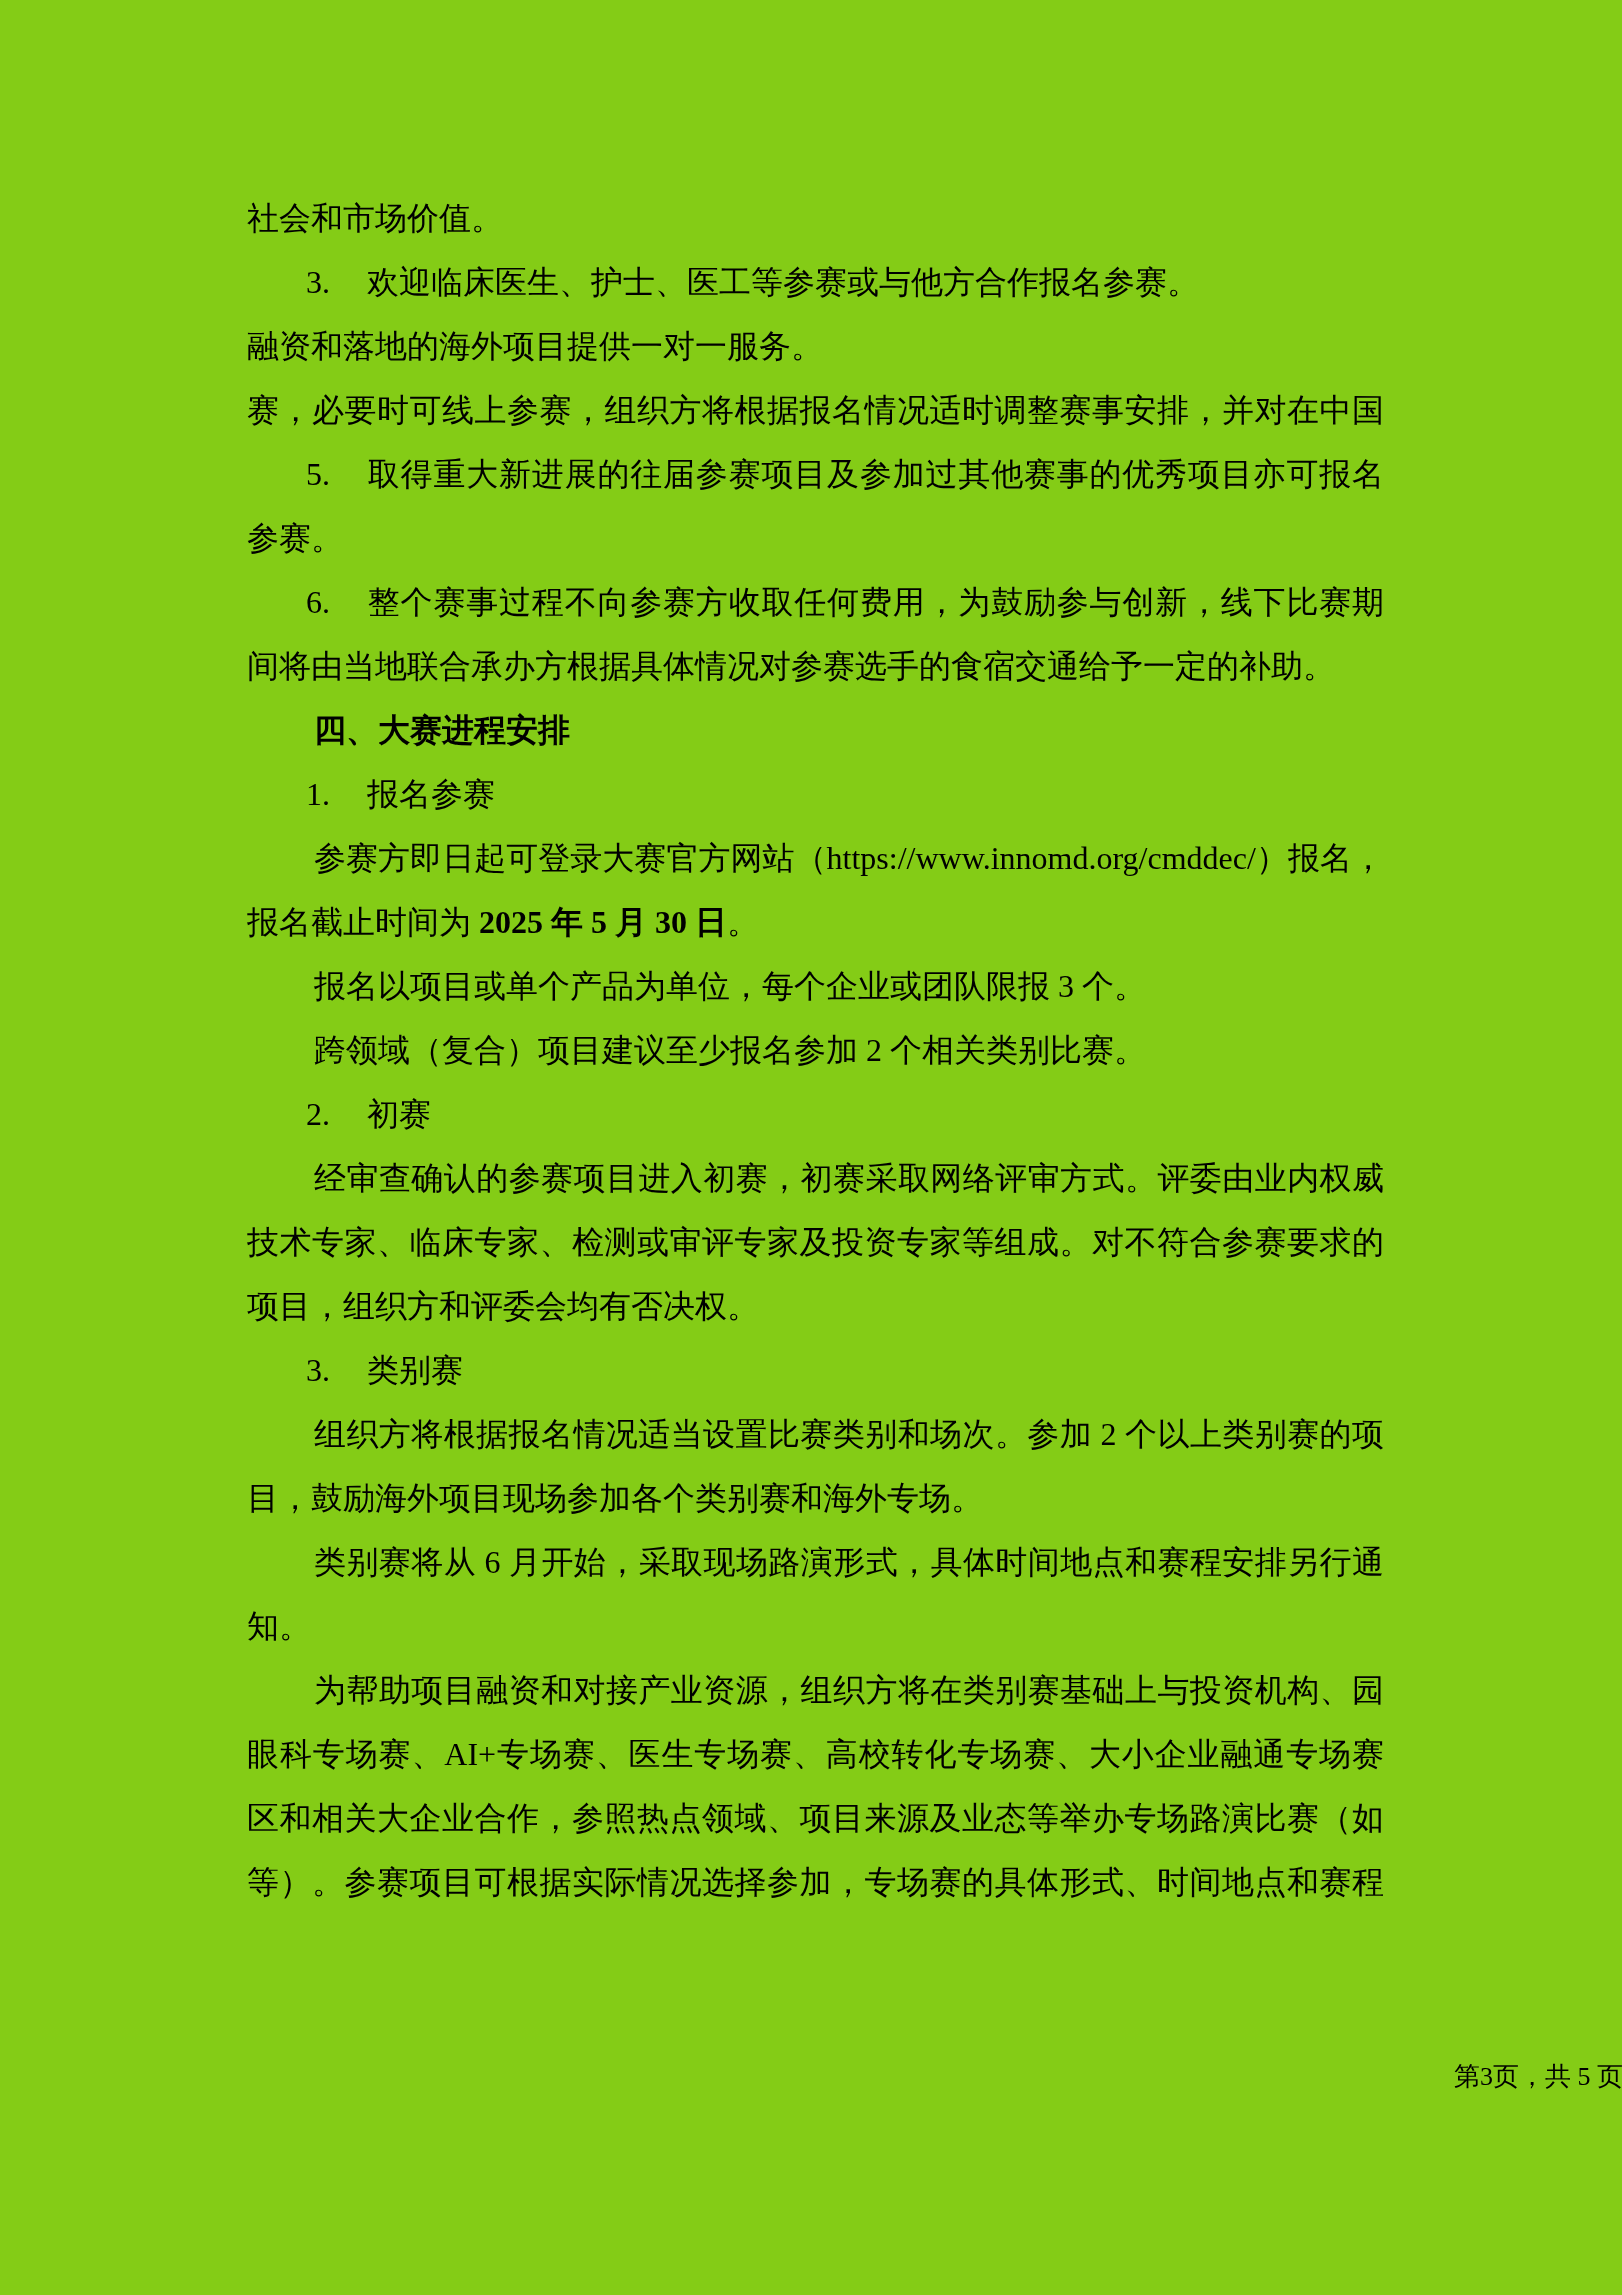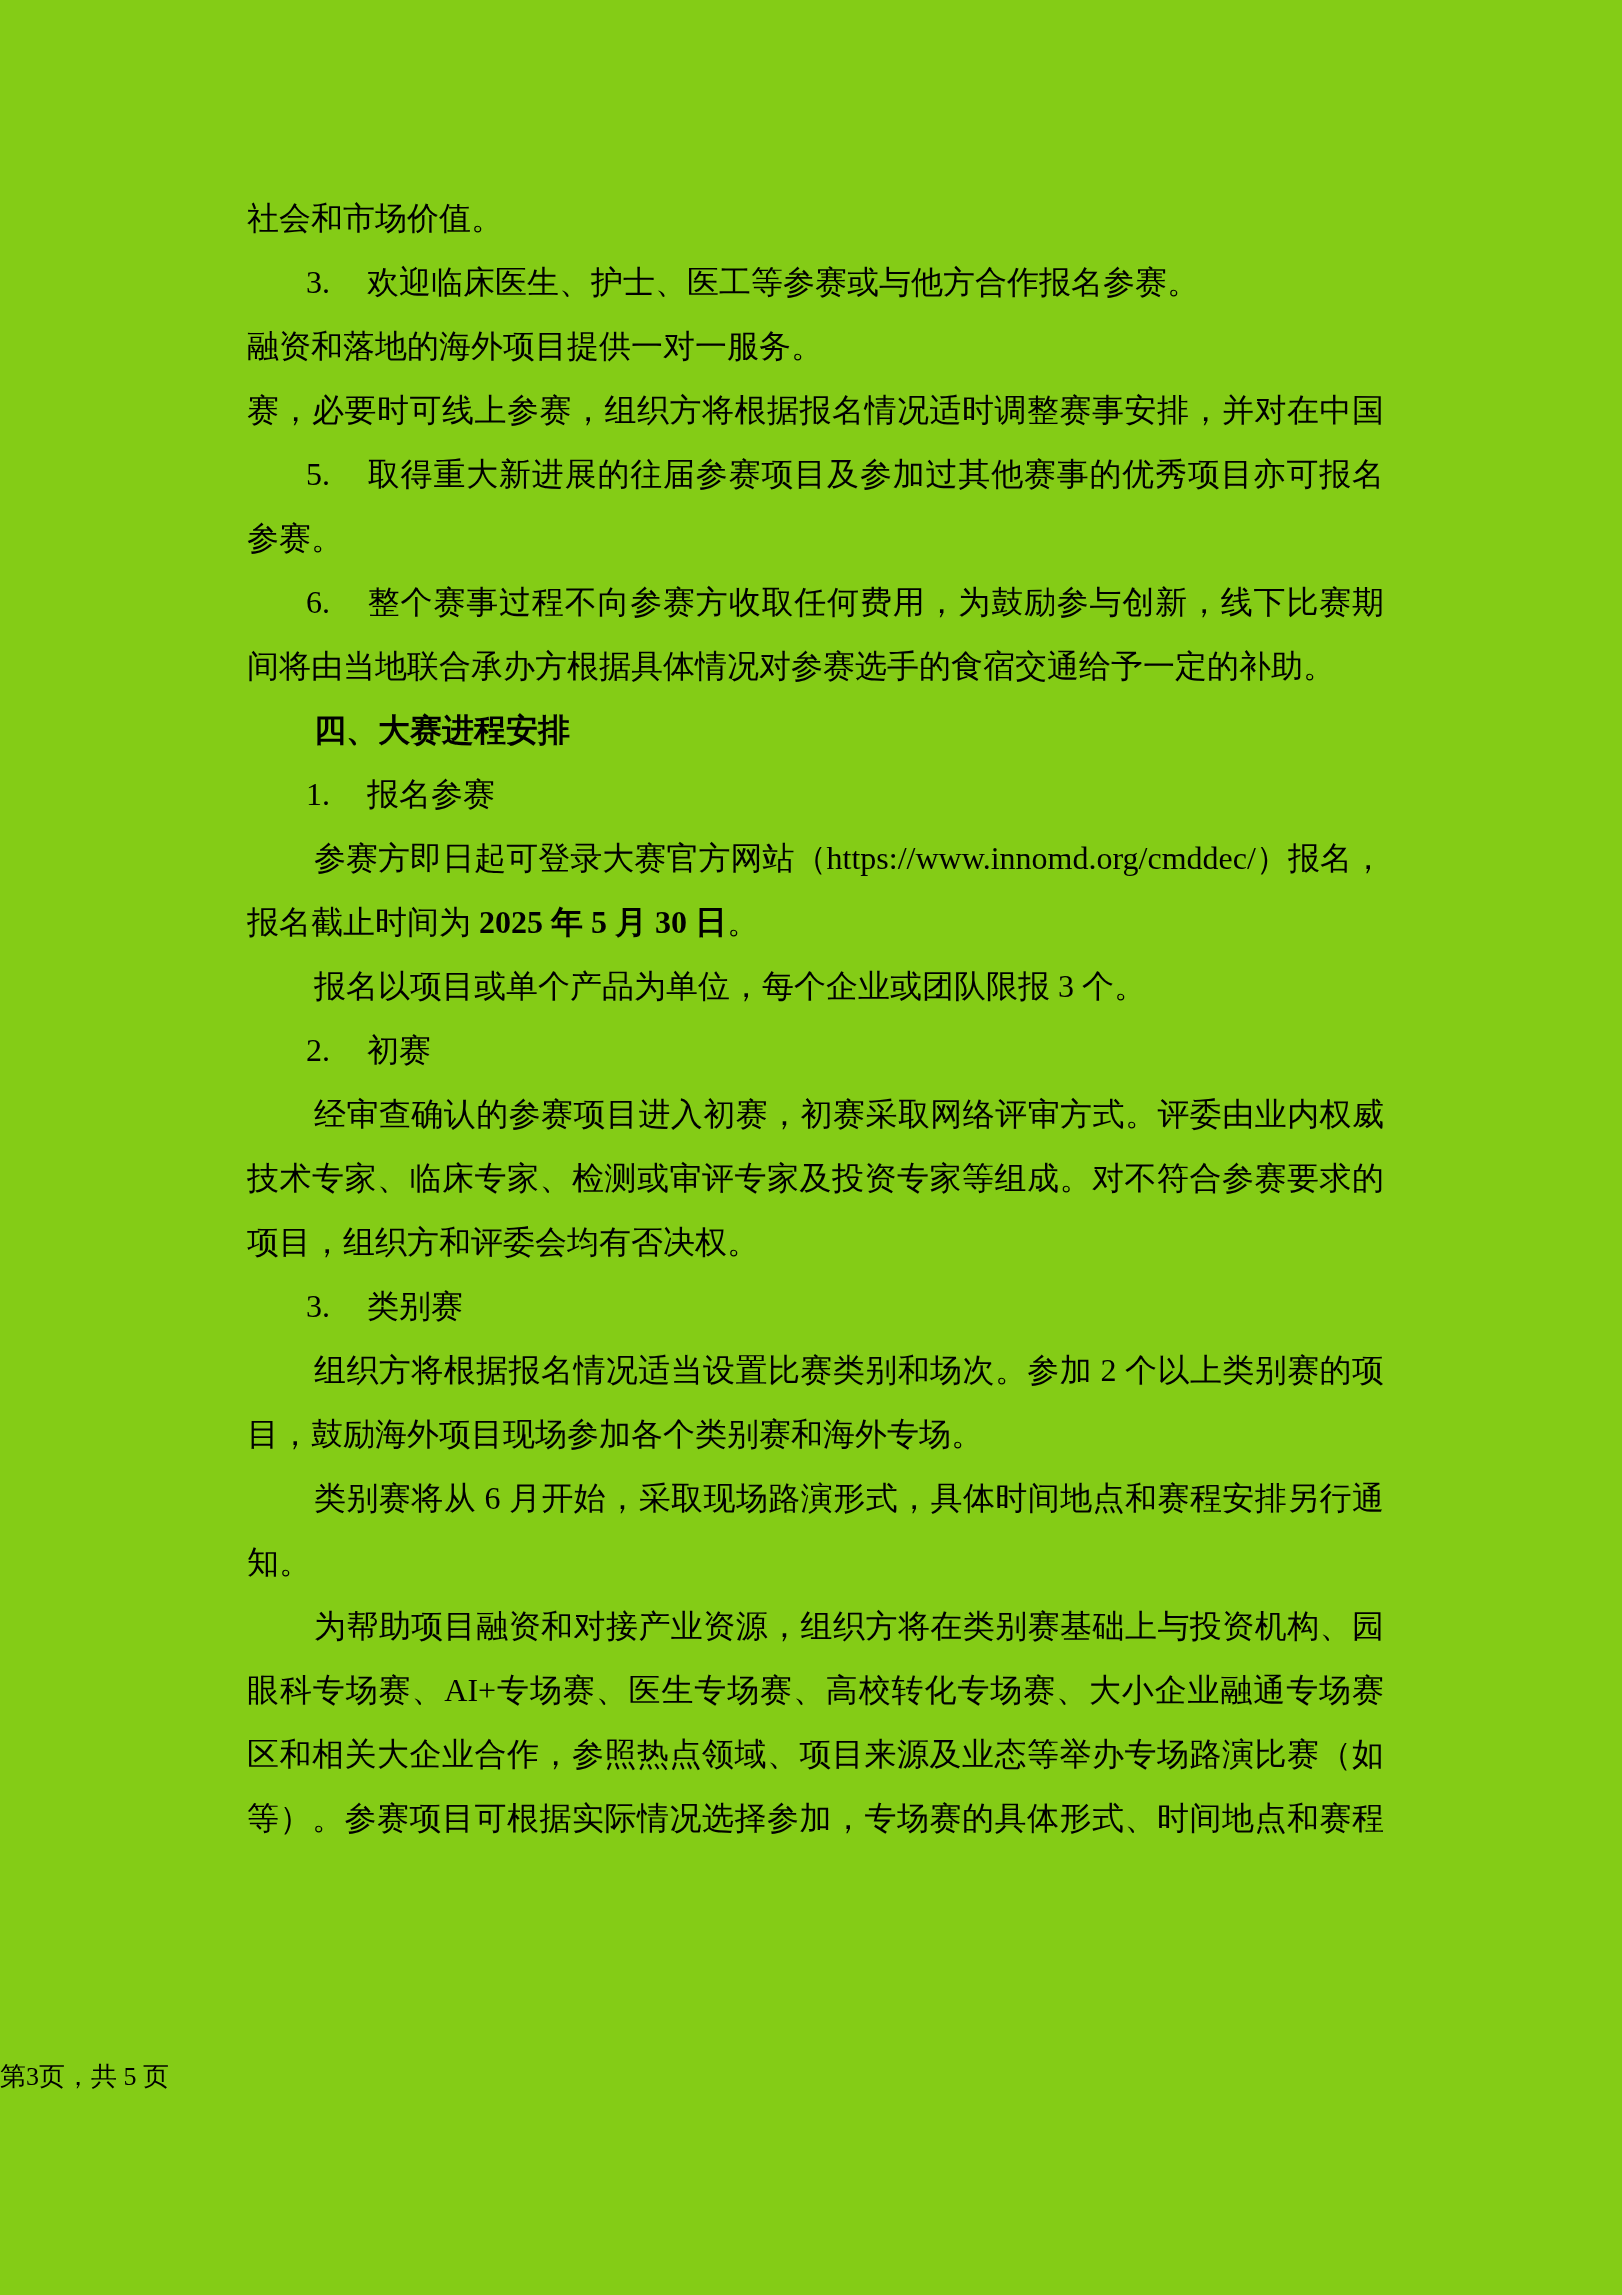--- a/index.html
+++ b/index.html
@@ -43,21 +43,21 @@
     display: inline-block;
     margin-left: 59px;
     min-width: 61px;
   }
   .b { font-weight: bold; }
   .footer {
     position: absolute;
     top: 2060px;
     left: 0;
     width: 100%;
-    text-align: left;
+    text-align: right;
     font-size: 26px;
     line-height: 34px;
   }
 </style>
 </head>
 <body>
 
 <div class="page">
   <div class="content" id="doc-content">
       <div class="line cont">社会和市场价值。</div>
@@ -66,20 +66,21 @@
       <div class="line cont j">赛，必要时可线上参赛，组织方将根据报名情况适时调整赛事安排，并对在中国</div>
       <div class="line item j"><span class="num">5.</span><span>取得重大新进展的往届参赛项目及参加过其他赛事的优秀项目亦可报名</span></div>
       <div class="line cont">参赛。</div>
       <div class="line item j"><span class="num">6.</span><span>整个赛事过程不向参赛方收取任何费用，为鼓励参与创新，线下比赛期</span></div>
       <div class="line cont">间将由当地联合承办方根据具体情况对参赛选手的食宿交通给予一定的补助。</div>
       <div class="line heading">四、大赛进程安排</div>
       <div class="line item"><span class="num">1.</span><span>报名参赛</span></div>
       <div class="line para j">参赛方即日起可登录大赛官方网站（https://www.innomd.org/cmddec/）报名，</div>
       <div class="line cont"><span>报名截止时间为 </span><span class="b">2025 年 5 月 30 日</span><span>。</span></div>
       <div class="line para">报名以项目或单个产品为单位，每个企业或团队限报 3 个。</div>
+      <div class="line para">跨领域（复合）项目建议至少报名参加 2 个相关类别比赛。</div>
       <div class="line item"><span class="num">2.</span><span>初赛</span></div>
       <div class="line para j">经审查确认的参赛项目进入初赛，初赛采取网络评审方式。评委由业内权威</div>
       <div class="line cont j">技术专家、临床专家、检测或审评专家及投资专家等组成。对不符合参赛要求的</div>
       <div class="line cont">项目，组织方和评委会均有否决权。</div>
       <div class="line item"><span class="num">3.</span><span>类别赛</span></div>
       <div class="line para j">组织方将根据报名情况适当设置比赛类别和场次。参加 2 个以上类别赛的项</div>
       <div class="line cont">目，鼓励海外项目现场参加各个类别赛和海外专场。</div>
       <div class="line para j">类别赛将从 6 月开始，采取现场路演形式，具体时间地点和赛程安排另行通</div>
       <div class="line cont">知。</div>
       <div class="line para j">为帮助项目融资和对接产业资源，组织方将在类别赛基础上与投资机构、园</div>

